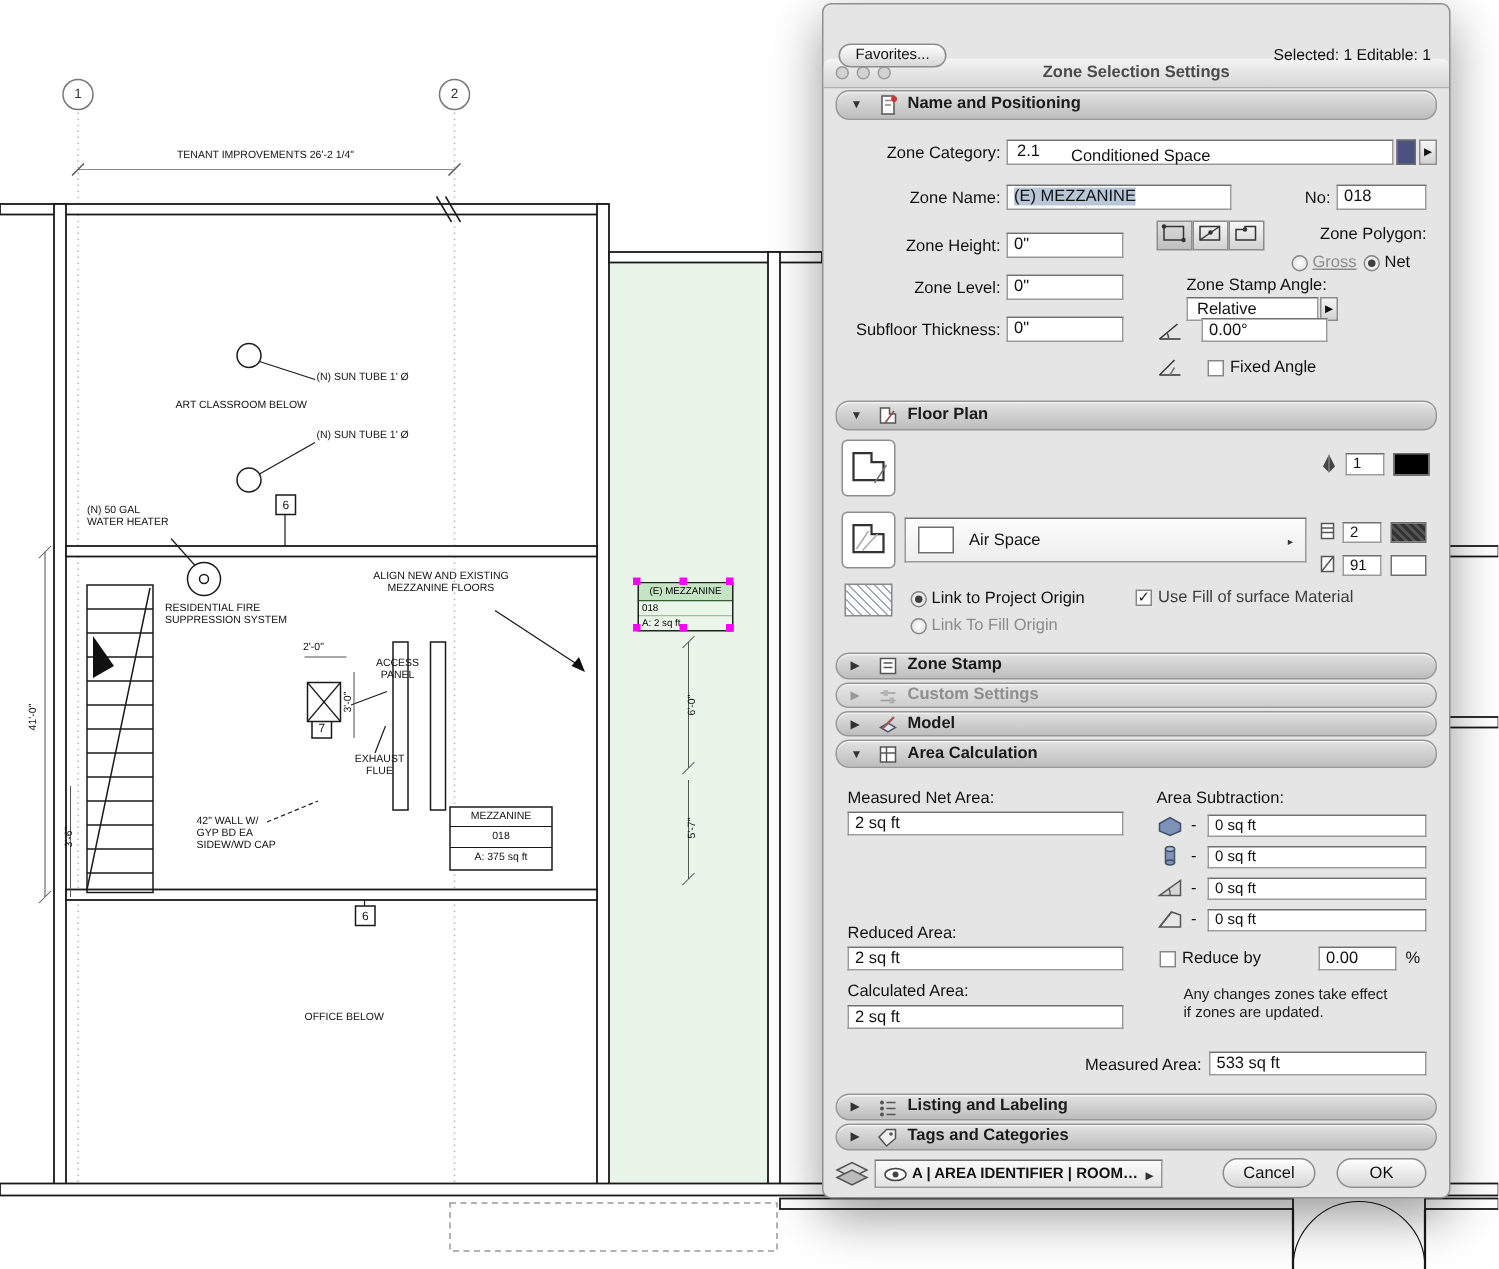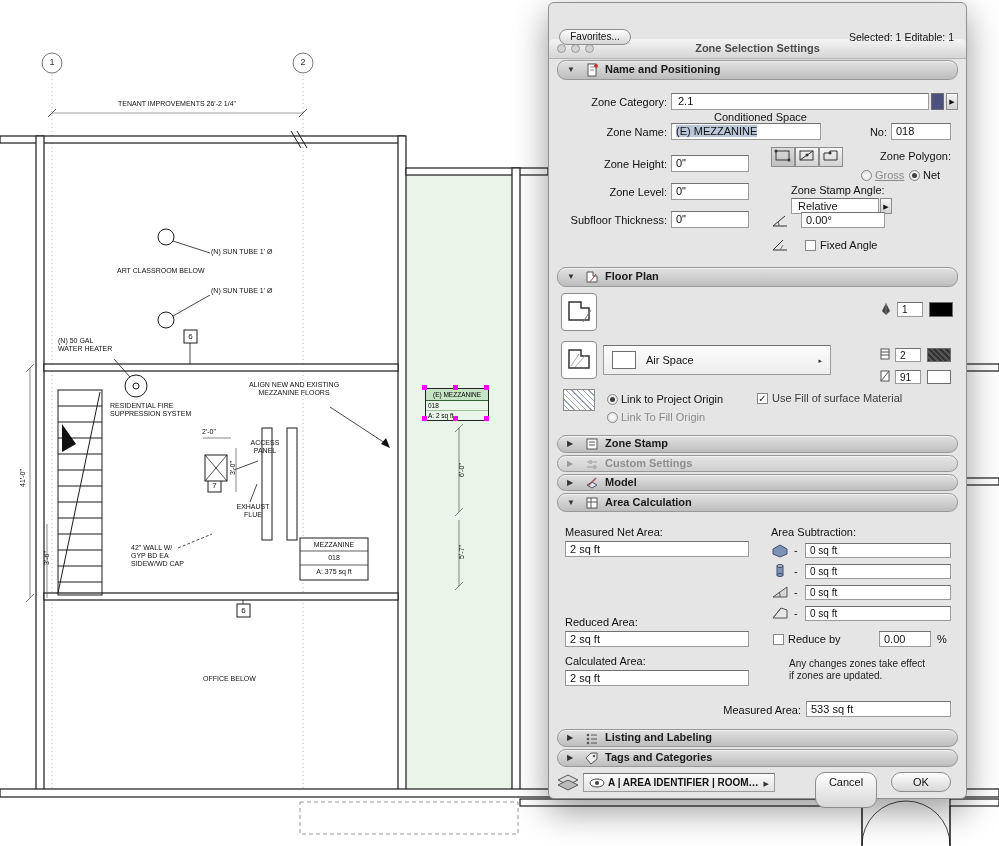--- a/index.html
+++ b/index.html
@@ -223,21 +223,21 @@
           <line x1="5" y1="4" x2="9" y2="4" stroke="#888"></line>
           <line x1="5" y1="7" x2="9" y2="7" stroke="#888"></line>
           <circle cx="11" cy="3" r="2" fill="#c33"></circle>
         </svg>
     </span>
     <span class="hlab" style="left:56px;top:60px;">Name and Positioning</span>
 
     <span class="lblR" style="left:8px;top:93px;width:110px;">Zone Category:</span>
     <div class="drop" style="left:122px;top:90px;width:258px;height:17px;">
       <span class="lblL" style="left:6px;top:1px;">2.1</span>
-      <span class="lblL" style="left:42px;top:17px;text-align:right;">Conditioned Space</span>
+      <span class="lblL" style="left:42px;top:4px;text-align:right;">Conditioned Space</span>
     </div>
     <span class="swatch" style="left:382px;top:90px;width:13px;height:17px;background:#4c5180;"></span>
     <div class="sqbtn" style="left:397px;top:90px;width:12px;height:17px;font-size:7px;line-height:16px;">▶</div>
 
     <span class="lblR" style="left:8px;top:123px;width:110px;">Zone Name:</span>
     <div class="field" style="left:122px;top:120px;width:150px;height:17px;"><span class="selhl">(E) MEZZANINE</span></div>
     <span class="lblR" style="left:300px;top:123px;width:38px;">No:</span>
     <div class="field" style="left:342px;top:120px;width:60px;height:17px;">018</div>
 
     <span class="lblR" style="left:8px;top:155px;width:110px;">Zone Height:</span>
@@ -321,21 +321,21 @@
     <div class="field" style="left:348px;top:299px;width:26px;height:15px;font-size:10px;">1</div>
     <span class="swatch" style="left:380px;top:299px;width:24px;height:15px;background:#000;"></span>
 
     <div class="sqbtn" style="left:12px;top:338px;width:36px;height:38px;background:#fff;border-radius:4px;">
       <svg width="32" height="34">
           <path d="M6 26 V8 H18 V14 H26 V26 Z" fill="none" stroke="#333" stroke-width="1.5"></path>
           <line x1="8" y1="24" x2="16" y2="12" stroke="#aaa"></line>
           <line x1="12" y1="25" x2="22" y2="14" stroke="#aaa"></line>
         </svg>
     </div>
-    <div class="drop" style="left:54px;top:342px;width:228px;height:30px;background:linear-gradient(#fdfdfd,#ededed);">
+    <div class="drop" style="left:54px;top:342px;width:268px;height:30px;background:linear-gradient(#fdfdfd,#ededed);">
       <span class="swatch" style="left:8px;top:5px;width:24px;height:18px;background:#fff;"></span>
       <span class="lblL" style="left:42px;top:8px;">Air Space</span>
       <span class="arrglyph" style="right:8px;top:11px;">▸</span>
     </div>
     <span class="icon" style="left:330px;top:344px;">
       <svg width="12" height="14">
           <rect x="2" y="2" width="8" height="10" fill="#fff" stroke="#555"></rect>
           <line x1="2" y1="5" x2="10" y2="5" stroke="#555"></line>
           <line x1="2" y1="8" x2="10" y2="8" stroke="#555"></line>
         </svg>
@@ -491,17 +491,17 @@
     <div class="drop" style="left:34px;top:770px;width:192px;height:19px;background:linear-gradient(#fbfbfb,#e2e2e2);">
       <span class="icon" style="left:5px;top:3px;">
         <svg width="16" height="12">
             <ellipse cx="8" cy="6" rx="7" ry="4" fill="#fff" stroke="#444"></ellipse>
             <circle cx="8" cy="6" r="2" fill="#444"></circle>
           </svg>
       </span>
       <span class="lblL" style="left:24px;top:3px;font-size:10px;font-weight:bold;">A | AREA IDENTIFIER | ROOM…</span>
       <span class="arrglyph" style="right:5px;top:6px;">▶</span>
     </div>
-    <div class="btn" style="left:266px;top:769px;width:62px;height:36px;line-height:18px;">Cancel</div>
+    <div class="btn" style="left:266px;top:769px;width:62px;height:20px;line-height:18px;">Cancel</div>
     <div class="btn" style="left:342px;top:769px;width:60px;height:20px;line-height:18px;">OK</div>
 
   </div>
 </div>
 
 </body></html>

